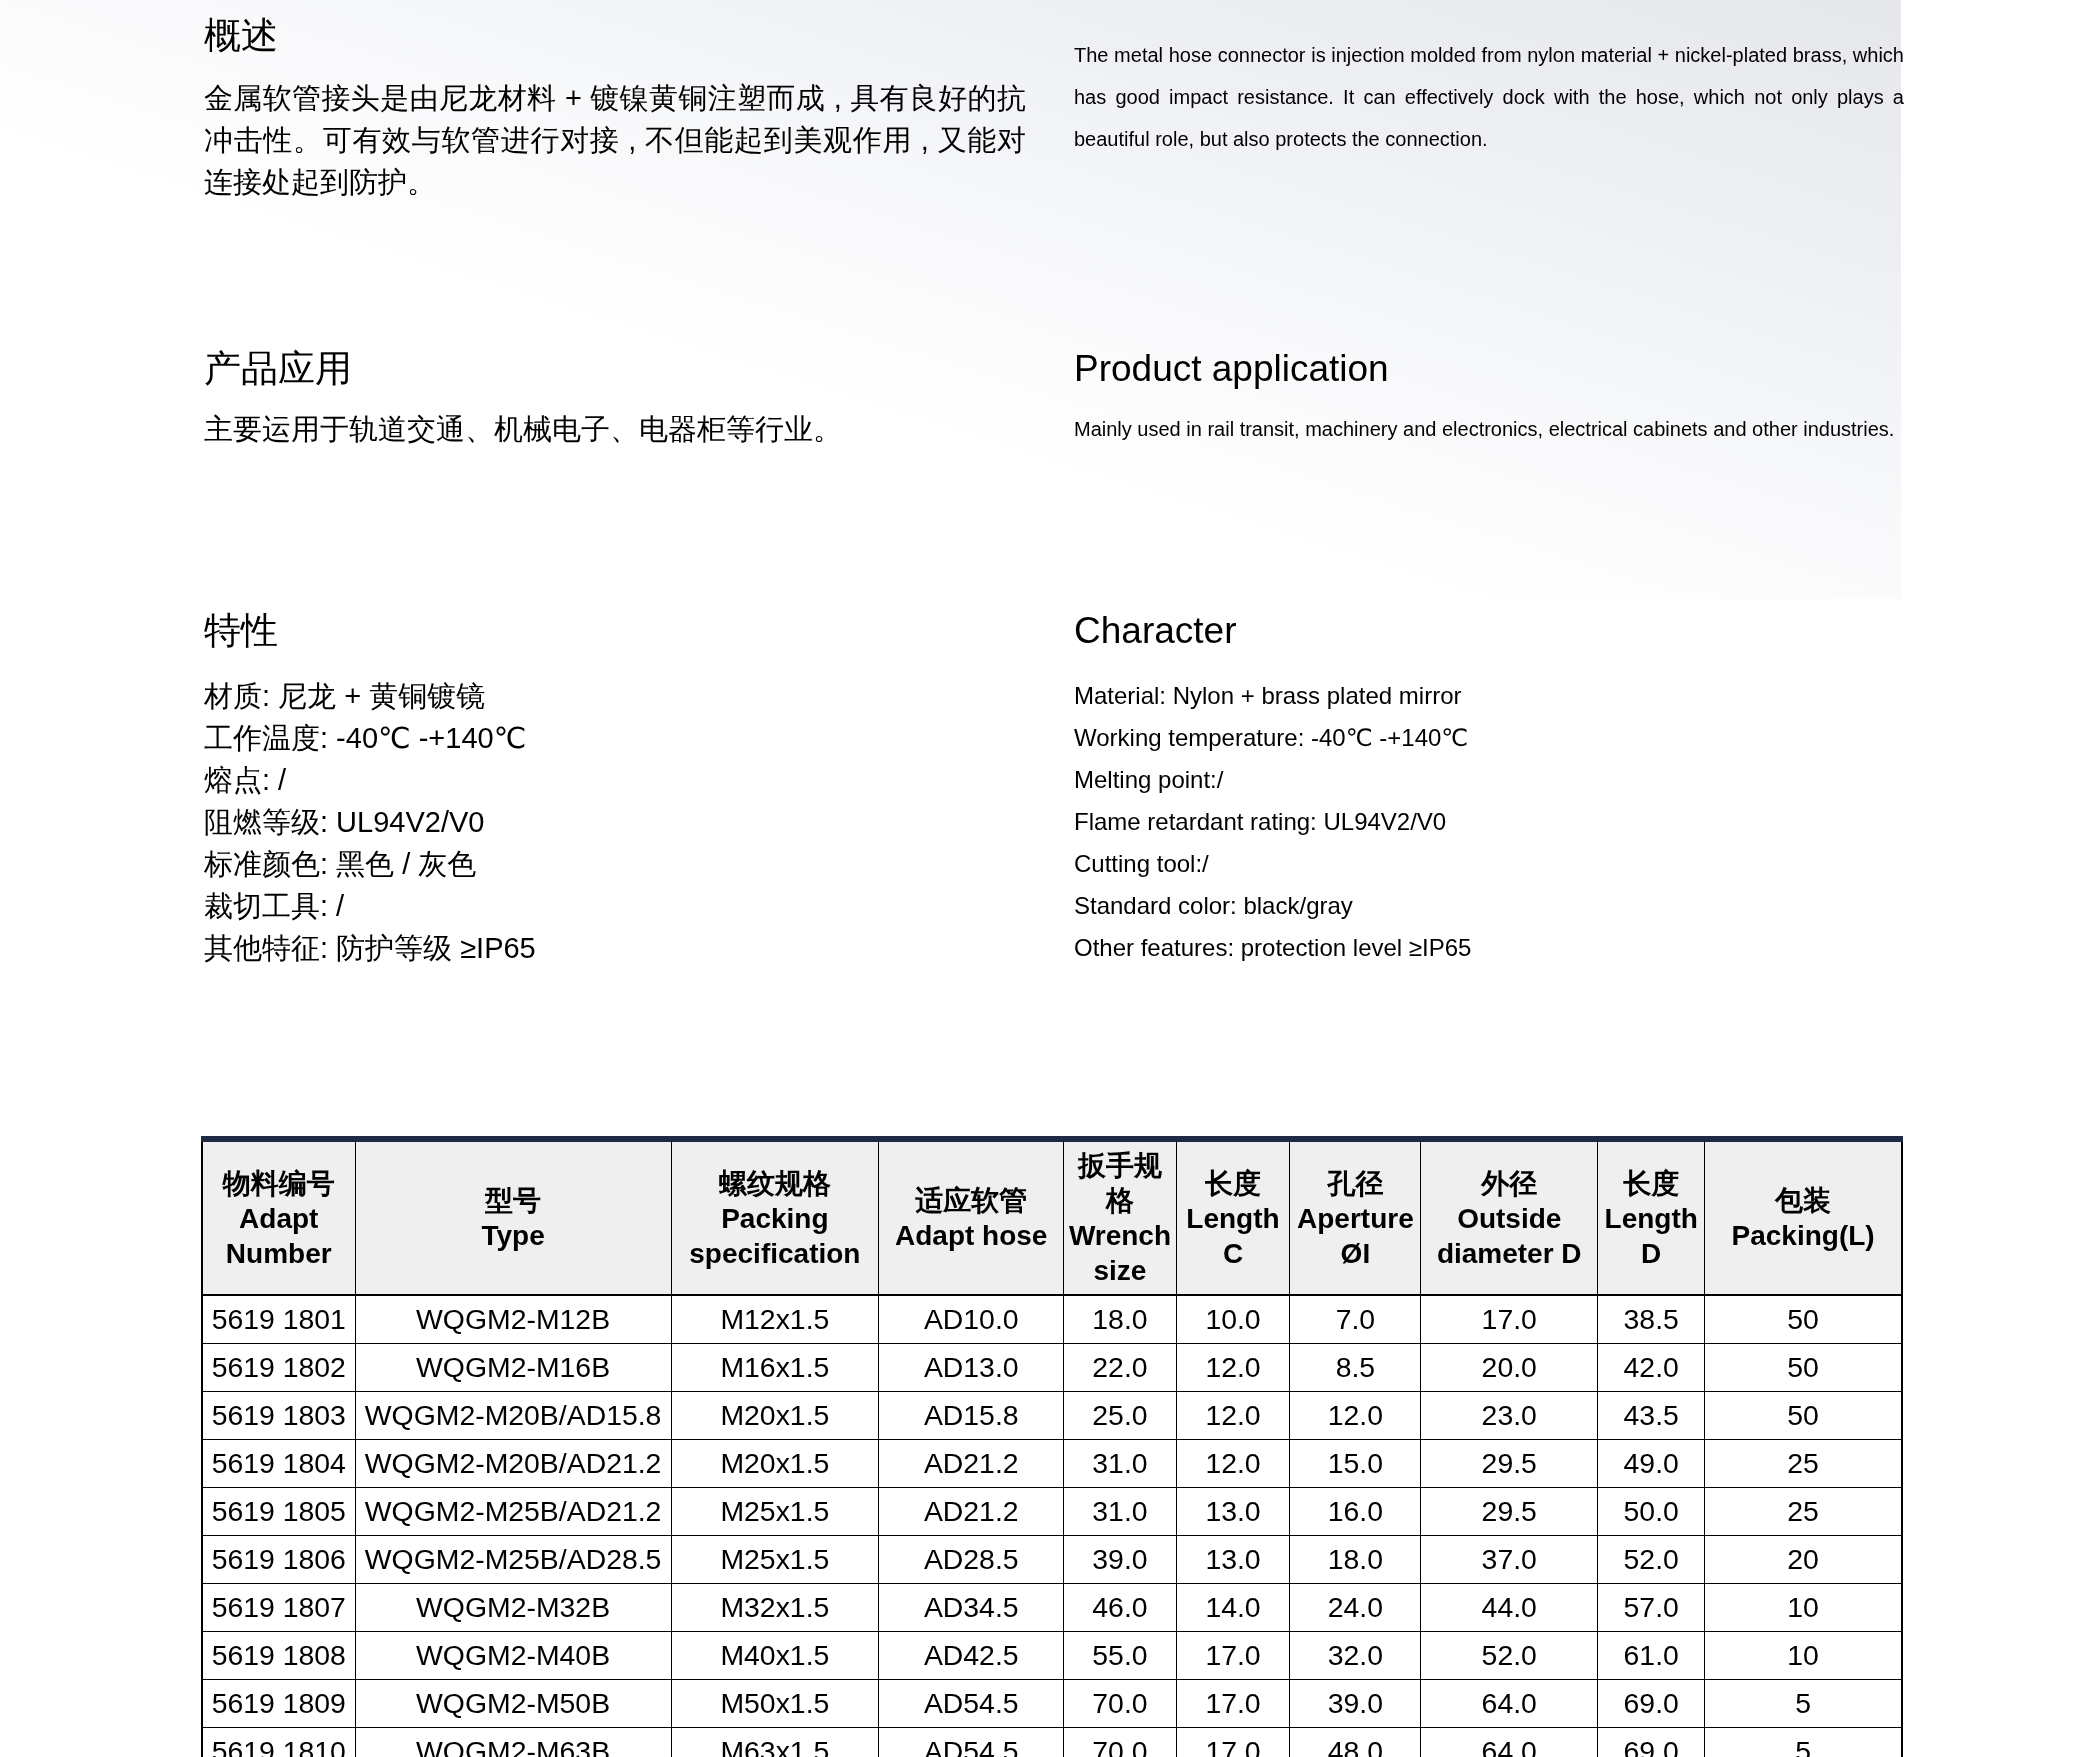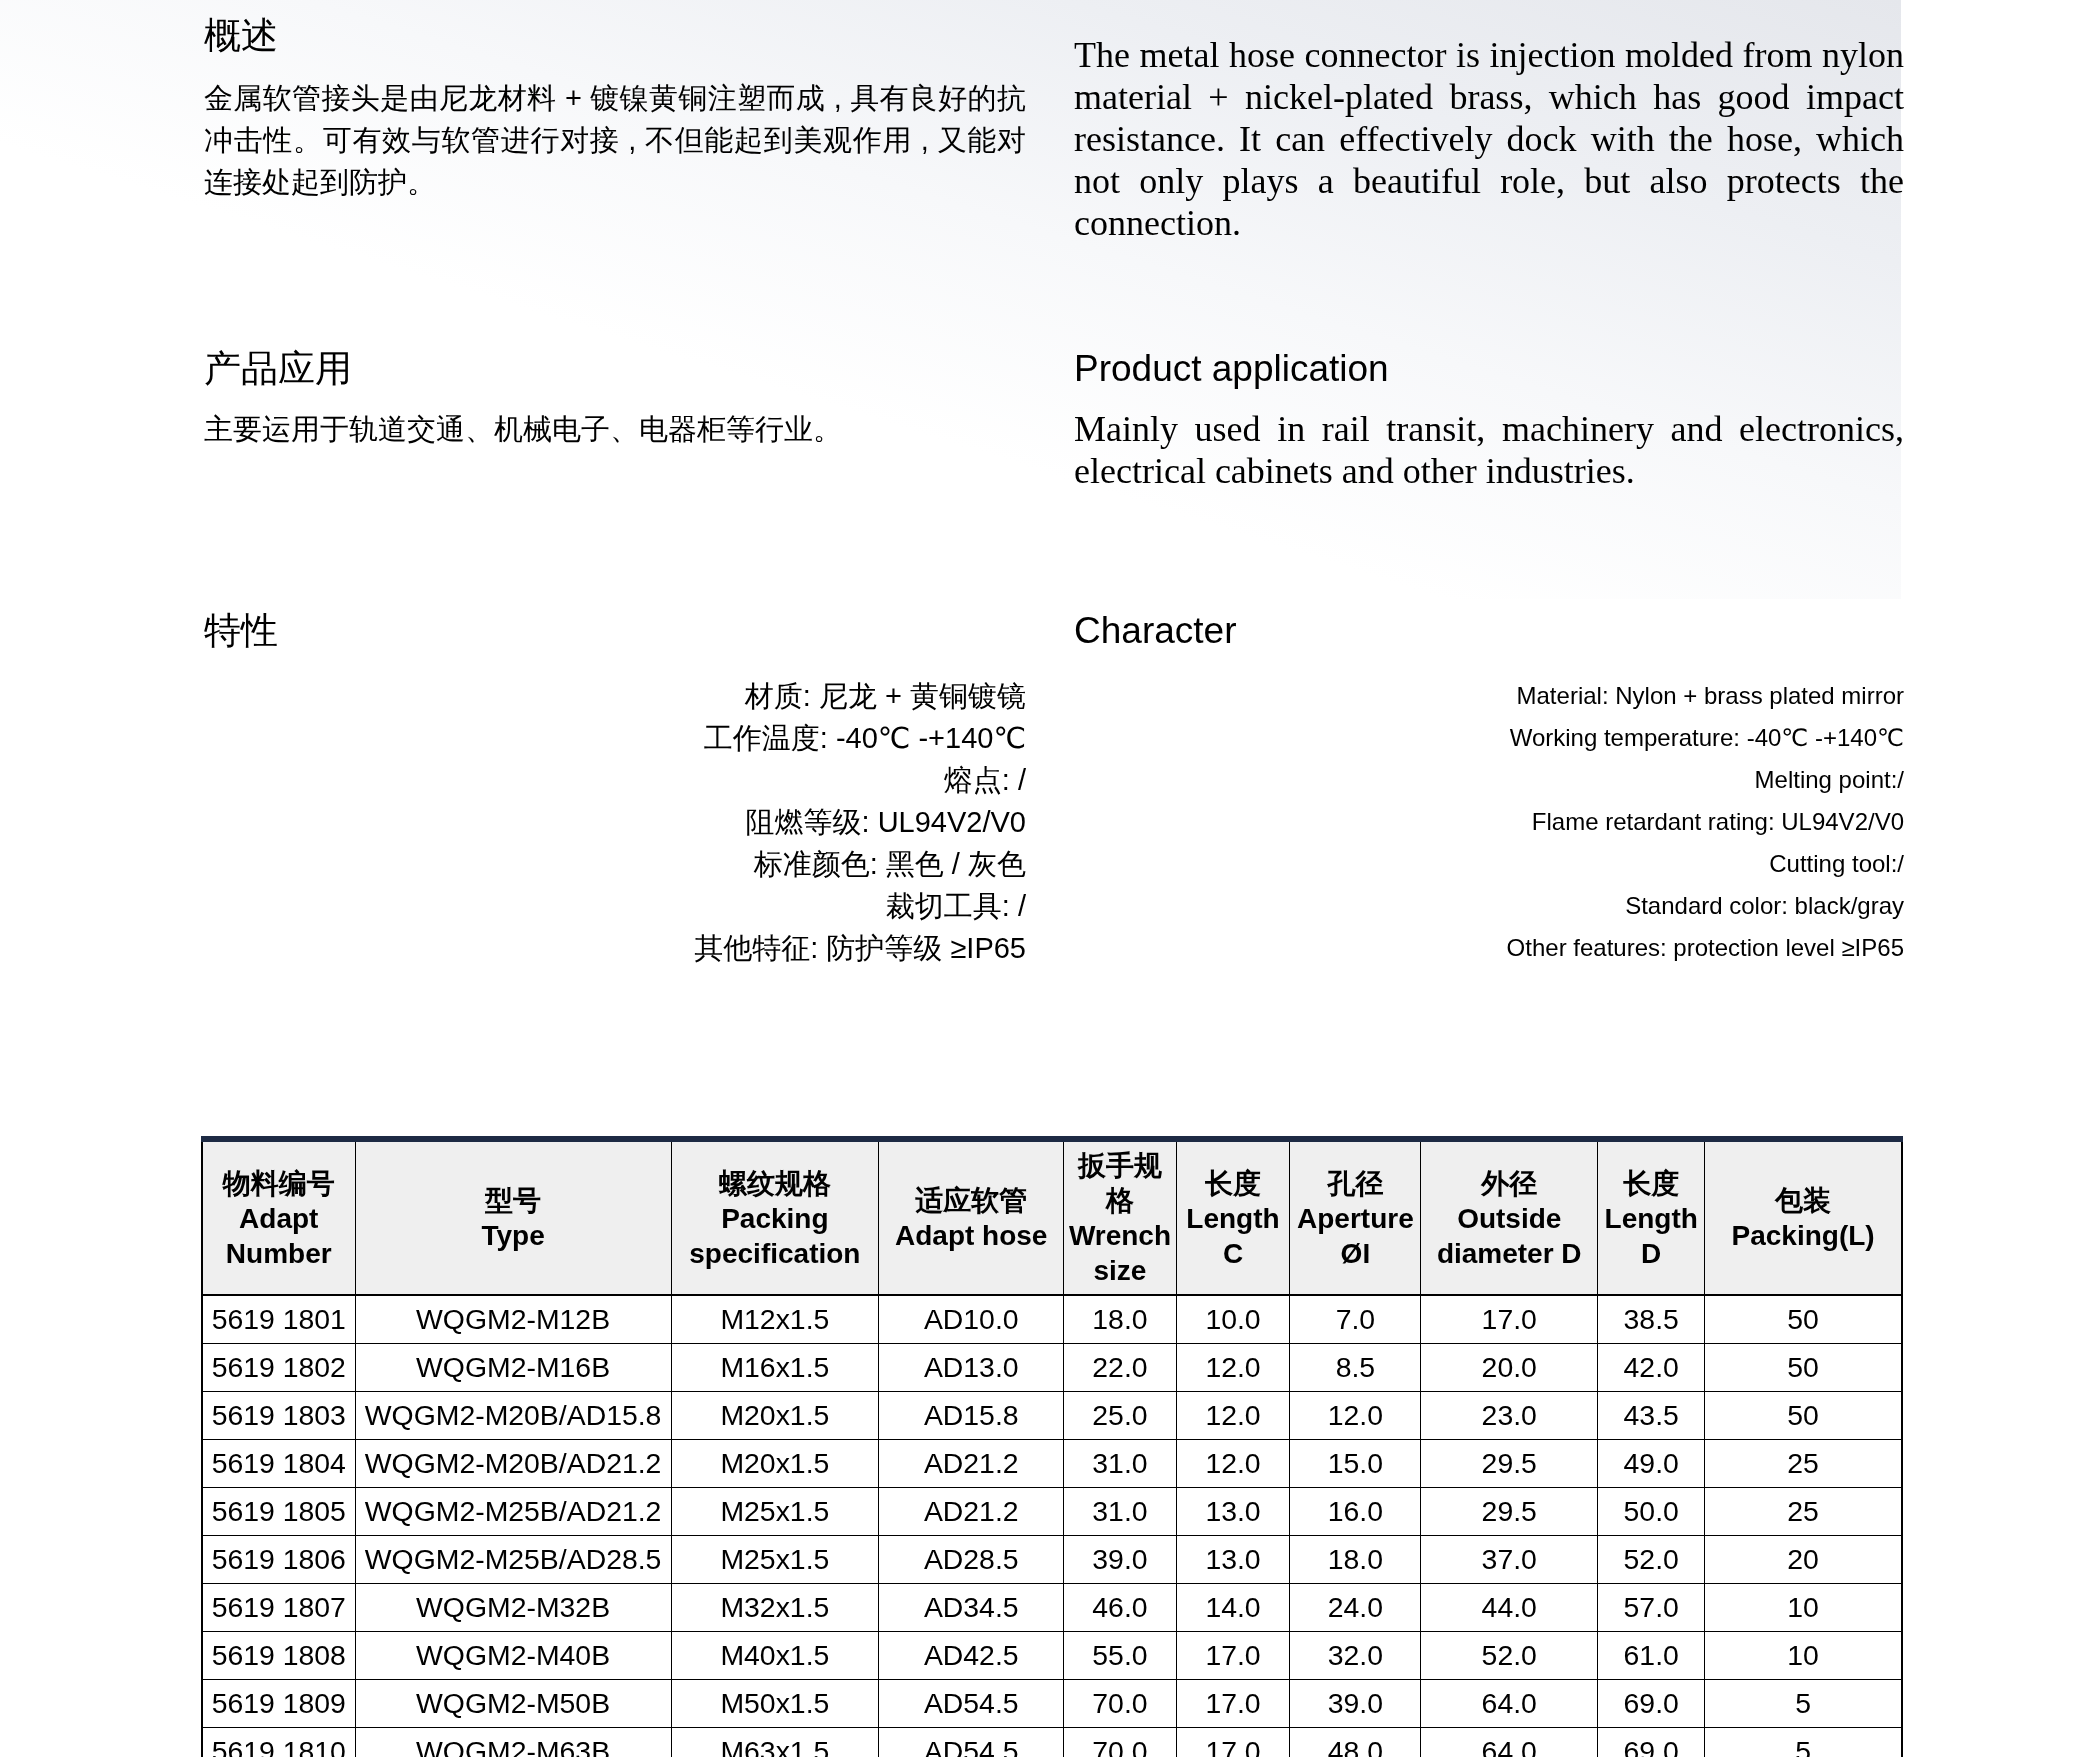--- a/index.html
+++ b/index.html
@@ -23,25 +23,25 @@
   }
   .row-overview{top:14px;}
   .row-application{top:347px;}
   .row-character{top:609px;}
   .sec-title{
     font-size:37px;font-weight:400;line-height:43px;margin:0;
   }
   .para{
     font-size:29px;line-height:42px;margin:20px 0 0 0;text-align:justify;
   }
-  .para.en{font-size:36px;font-family:Liberation Serif, serif;}
+  .para.en{font-size:20px;}
   .row-application .para{margin-top:18.4px;}
   .spec-list{
     list-style:none;margin:23px 0 0 0;padding:0;
-    font-size:29px;line-height:42px;text-align:right;
+    font-size:29px;line-height:42px;
   }
   .spec-list.en{font-size:24px;}
   
   .spec-table{
     position:absolute;left:201px;top:1136px;width:1702px;
     border-collapse:collapse;table-layout:fixed;
     font-size:28px;
   }
   .spec-table th{
     background:#efefef;

